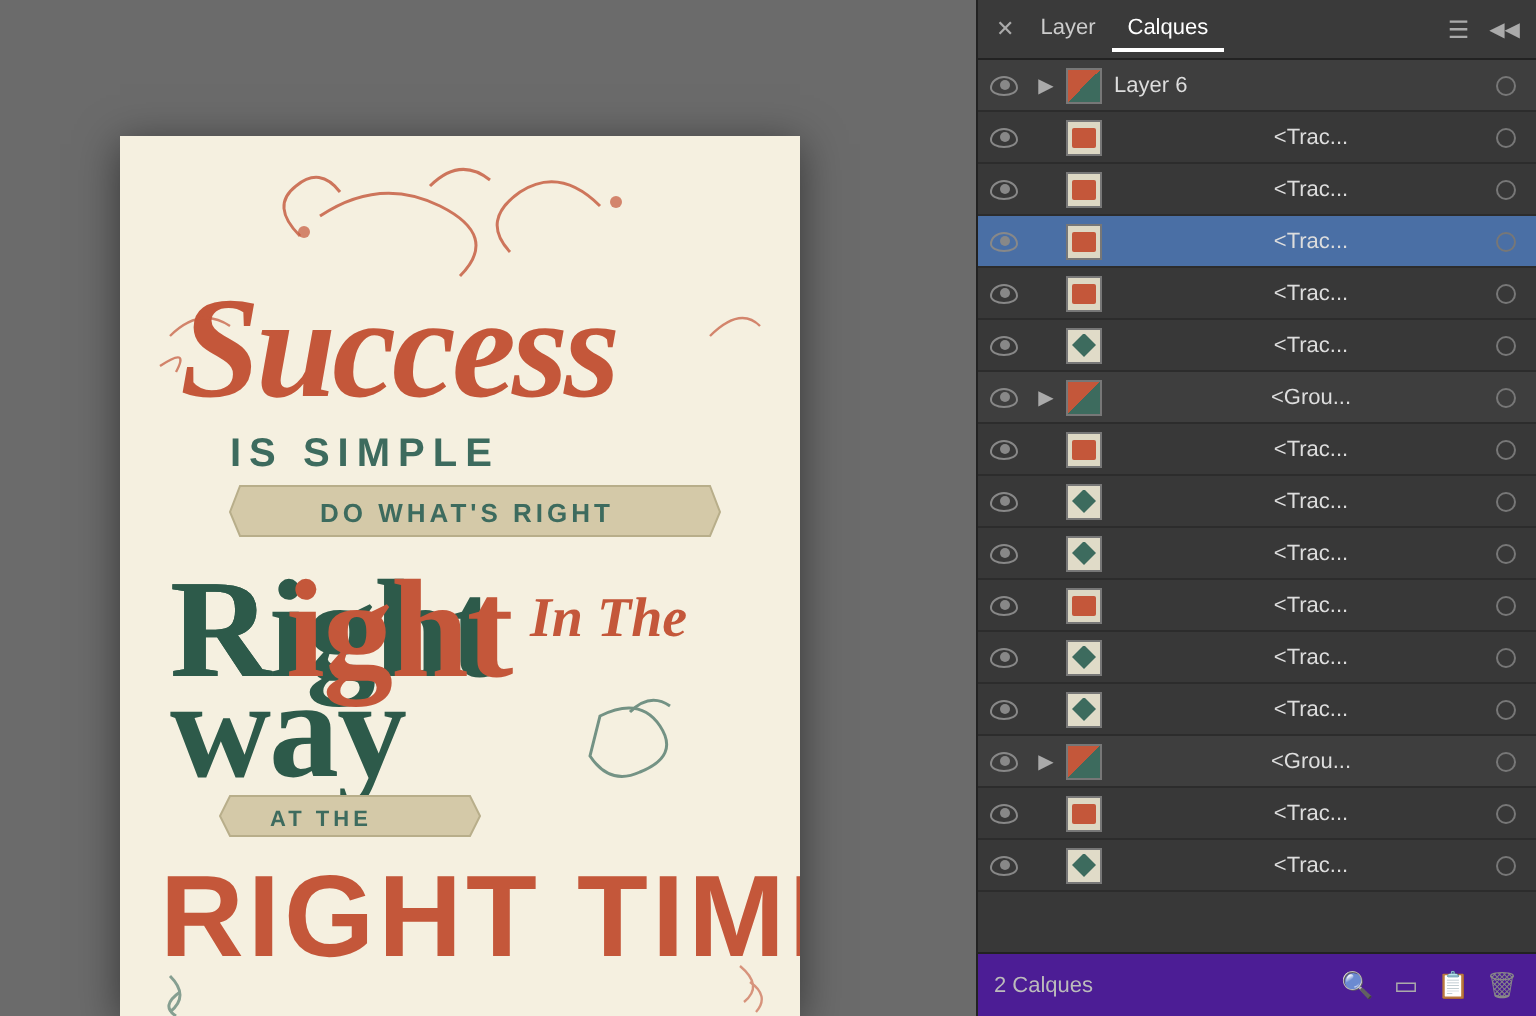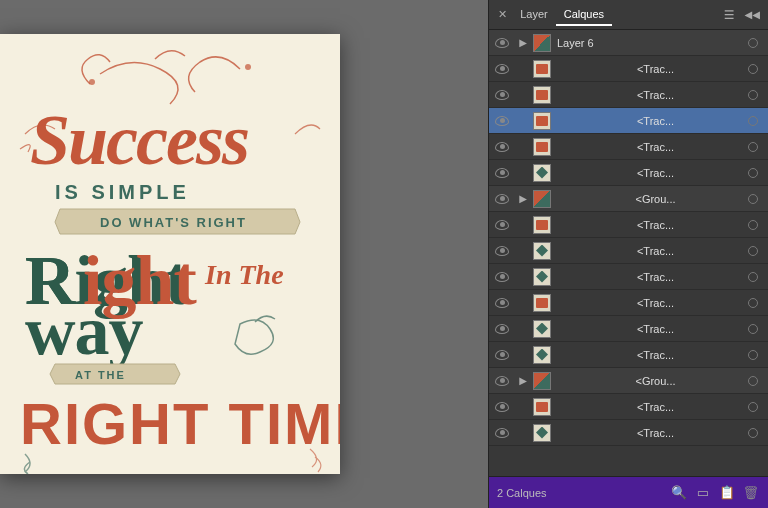--- a/index.html
+++ b/index.html
@@ -13,22 +13,23 @@
       align-items: center;
       justify-content: center;
       position: relative;
     }
 
     
     .canvas-area {
       position: absolute;
       left: 0; top: 0; right: 0; bottom: 0;
       display: flex;
-      align-items: center;
+      align-items: flex-end;
       justify-content: flex-start;
+      padding-left: 60px;
     }
 
     .artwork-frame {
       width: 340px;
       height: 440px;
       background: #f5f0e0;
       box-shadow: 0 4px 20px rgba(0,0,0,0.5);
       position: relative;
       overflow: hidden;
       display: flex;

